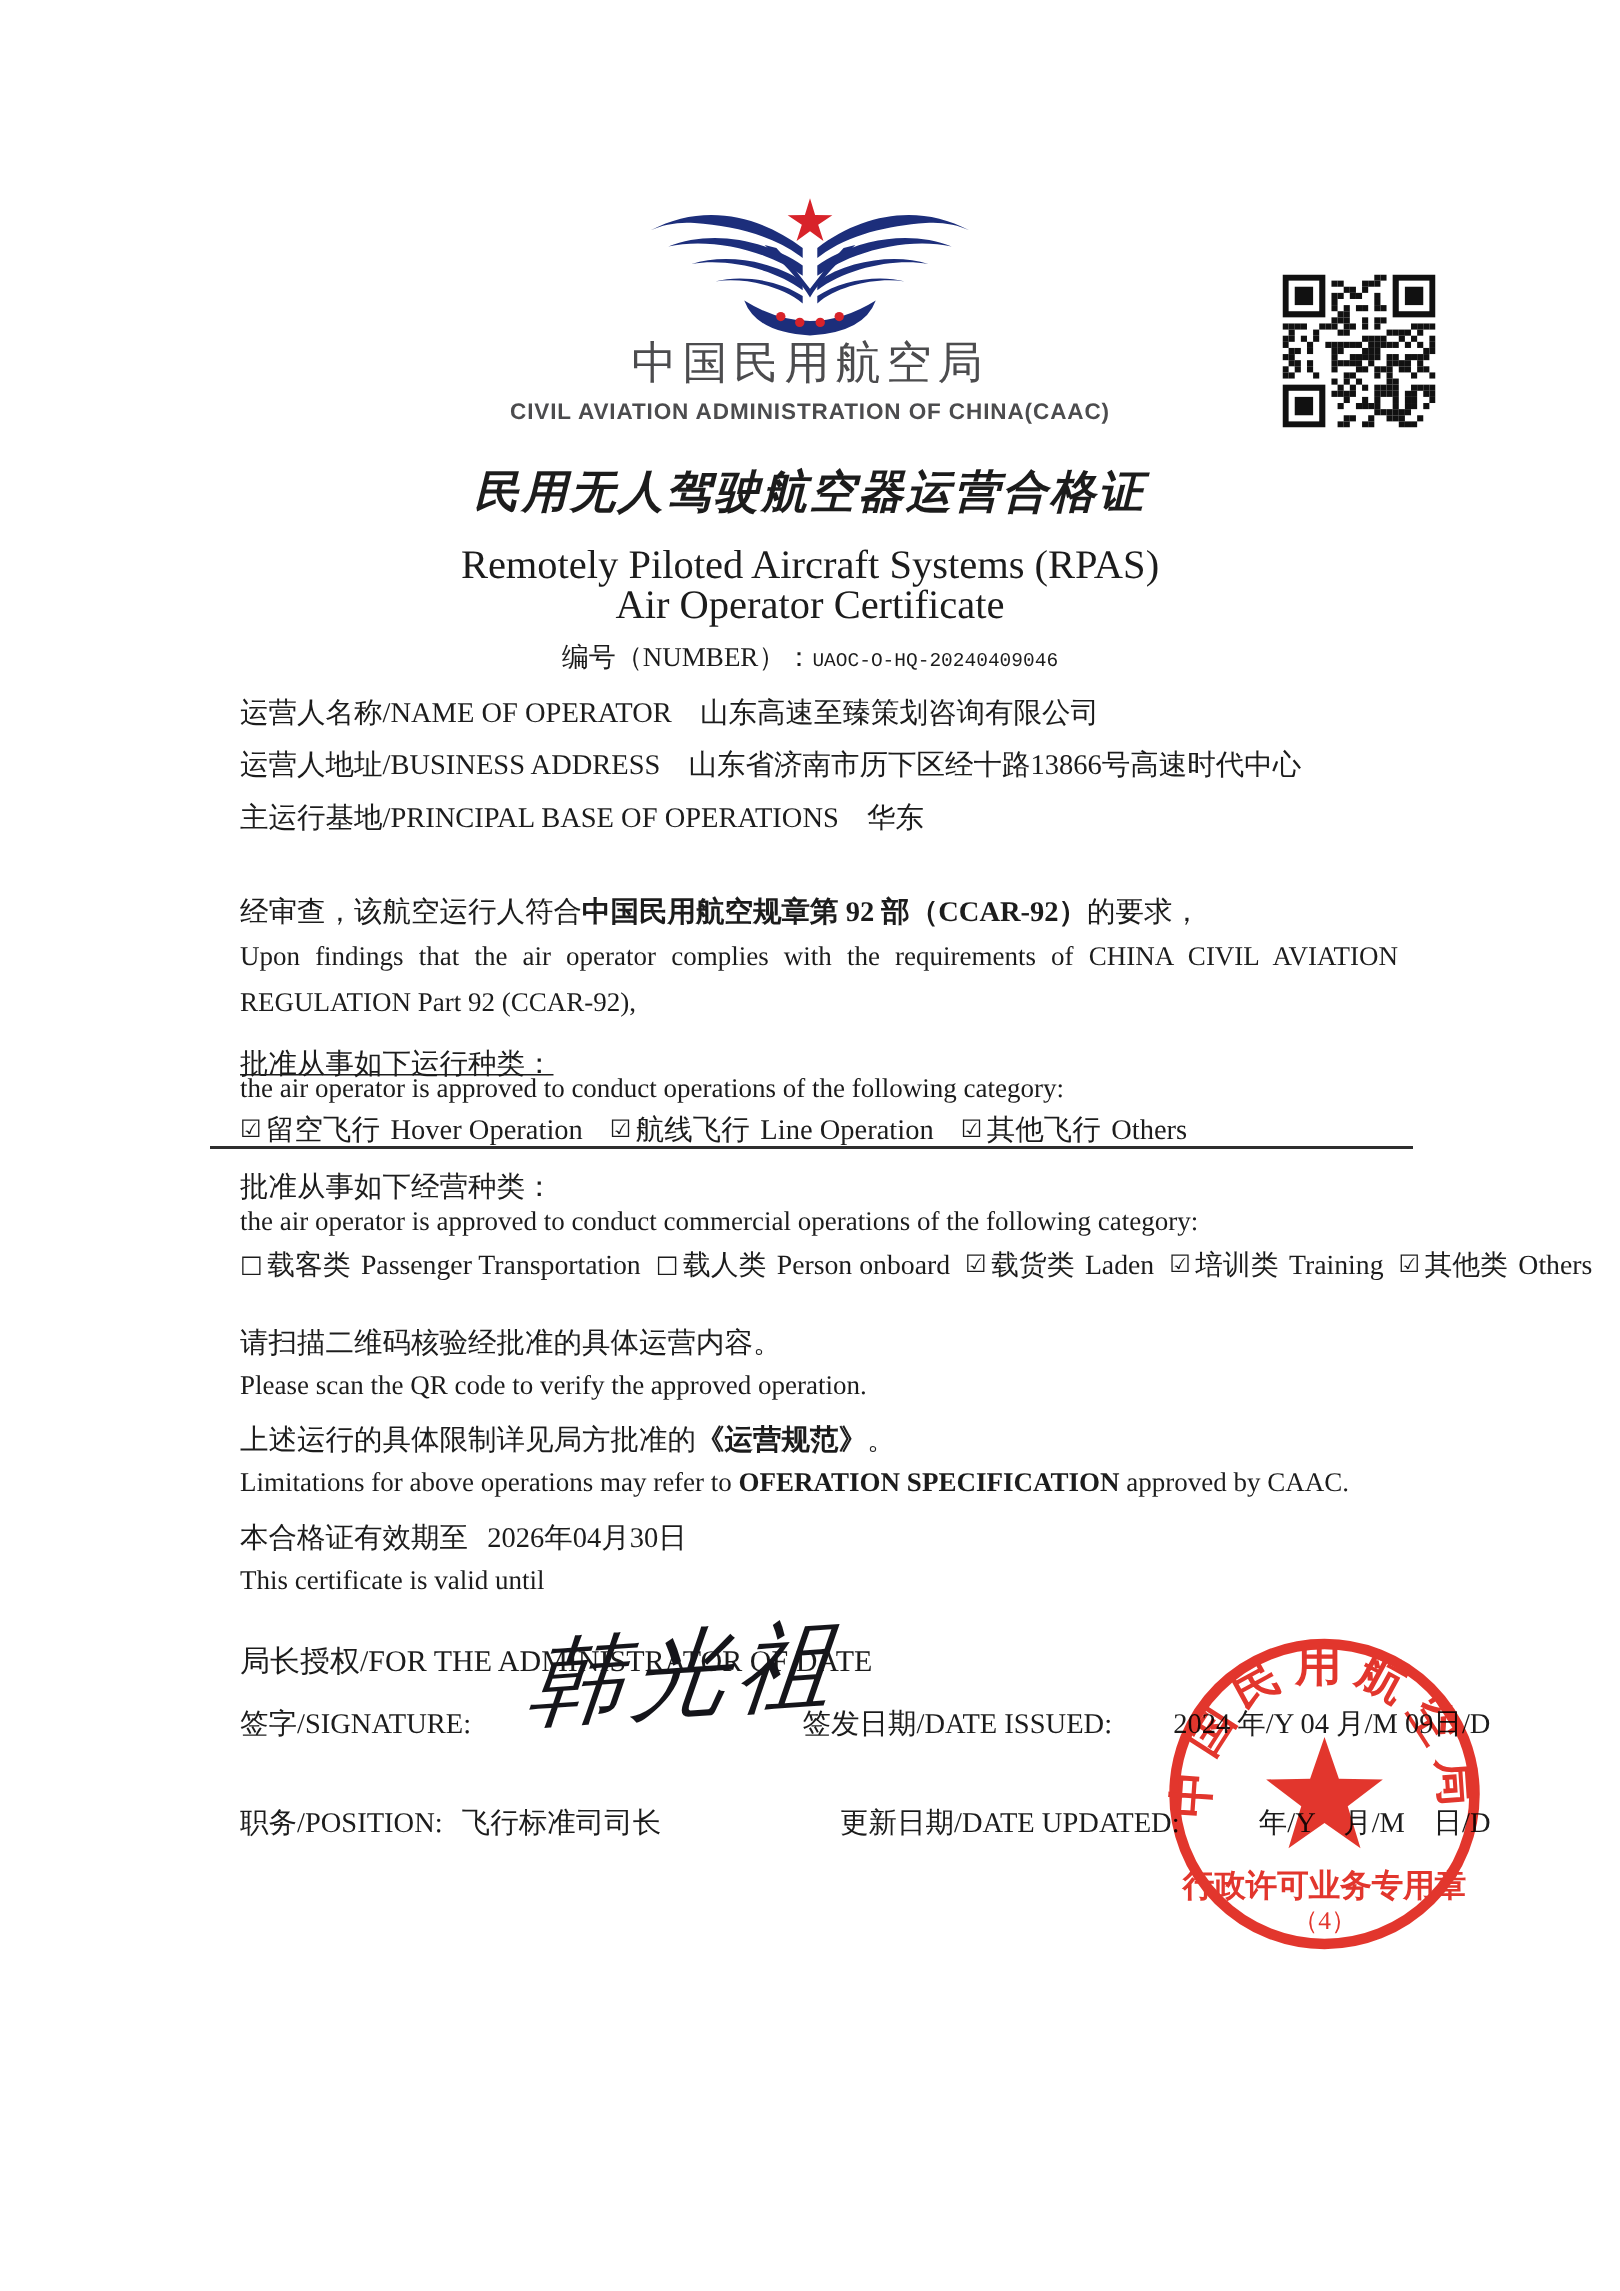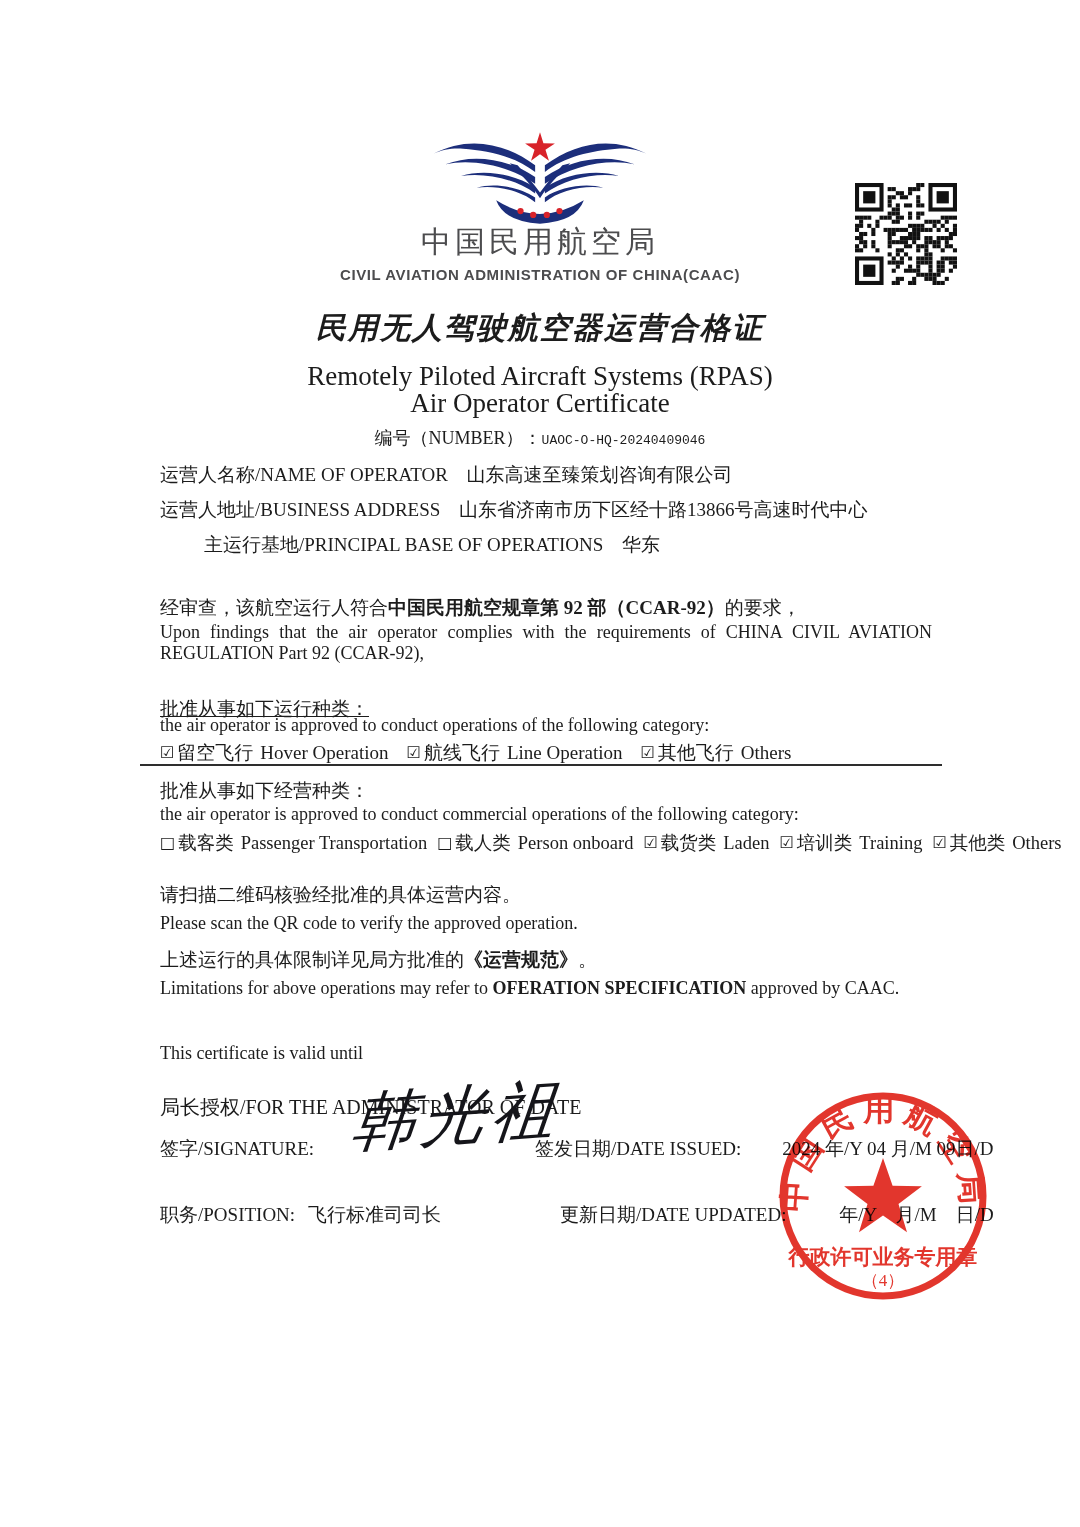--- a/index.html
+++ b/index.html
@@ -24,21 +24,21 @@
   .title-cn{top:308px;font-size:30px;font-weight:bold;letter-spacing:2px;font-style:italic;}
   .title-en{font-size:27px;}
   .t1{top:361px;} .t2{top:388px;}
   .number-line{top:426px;font-size:18px;}
   .number-line .mono{font-size:13px;}
 
   
   .line{left:160px;font-size:19px;white-space:nowrap;text-align:right;}
   .en-line{font-size:18px;}
   .val{margin-left:14px;}
-  .just{width:772px;white-space:normal;text-align:justify;line-height:21px;}
+  .just{width:772px;white-space:normal;text-align:justify;line-height:31px;}
 
   .divider{left:140px;top:764px;width:802px;height:2px;background:#2e2e2e;}
 
   .chk-row{display:flex;align-items:baseline;}
   .chk-item{margin-right:18px;white-space:nowrap;}
   .chk-row2 .chk-item{margin-right:10px;}
   .chk-glyph{font-family:"DejaVu Sans",sans-serif;font-size:16px;margin-right:3px;position:relative;top:-1px;}
   .chk-en{margin-left:7px;}
 
   
@@ -322,21 +322,21 @@
   </div>
 
   <div class="abs line" style="top:462px;">
     <span>运营人名称/NAME OF OPERATOR</span>
     <span class="val">山东高速至臻策划咨询有限公司</span>
   </div>
   <div class="abs line" style="top:497px;">
     <span>运营人地址/BUSINESS ADDRESS</span>
     <span class="val">山东省济南市历下区经十路13866号高速时代中心</span>
   </div>
-  <div class="abs line" style="top:532px;margin-left:44px;">
+  <div class="abs line" style="top:532px;">
     <span>主运行基地/PRINCIPAL BASE OF OPERATIONS</span>
     <span class="val">华东</span>
   </div>
 
   <div class="abs line" style="top:595px;">
     <span>经审查，该航空运行人符合</span><b>中国民用航空规章第 92 部（CCAR-92）</b><span>的要求，</span>
   </div>
   <div class="abs line en-line just" style="top:622px;">Upon findings that the air operator complies with the requirements of CHINA CIVIL AVIATION REGULATION Part 92 (CCAR-92),</div>
 
   <div class="abs line" style="top:696px;text-decoration:underline;">批准从事如下运行种类：</div>
@@ -362,20 +362,24 @@
   <div class="abs line en-line" style="top:913px;">Please scan the QR code to verify the approved operation.</div>
   <div class="abs line" style="top:882px;">请扫描二维码核验经批准的具体运营内容。</div>
 
   <div class="abs line" style="top:947px;">
     <span>上述运行的具体限制详见局方批准的</span><b>《运营规范》</b><span>。</span>
   </div>
   <div class="abs line en-line" style="top:978px;">
     <span>Limitations for above operations may refer to </span><b>OFERATION SPECIFICATION</b><span> approved by CAAC.</span>
   </div>
 
+  <div class="abs line" style="top:1012px;">
+    <span>本合格证有效期至</span>
+    <span style="margin-left:8px;">2026年04月30日</span>
+  </div>
   <div class="abs line en-line" style="top:1043px;">This certificate is valid until</div>
 
   <div class="abs line" style="top:1094px;font-size:20px;">局长授权/FOR THE ADMINISTRATOR OF DATE</div>
 
   <div class="abs line" style="top:1136px;">签字/SIGNATURE:</div>
   <div class="abs signature-text">韩光祖</div>
   <div class="abs" style="left:535px;top:1136px;font-size:19px;white-space:nowrap;">
     <span>签发日期/DATE ISSUED:</span>
     <span class="pre" style="margin-left:36px;">2024 年/Y 04 月/M 09日/D</span>
   </div>

